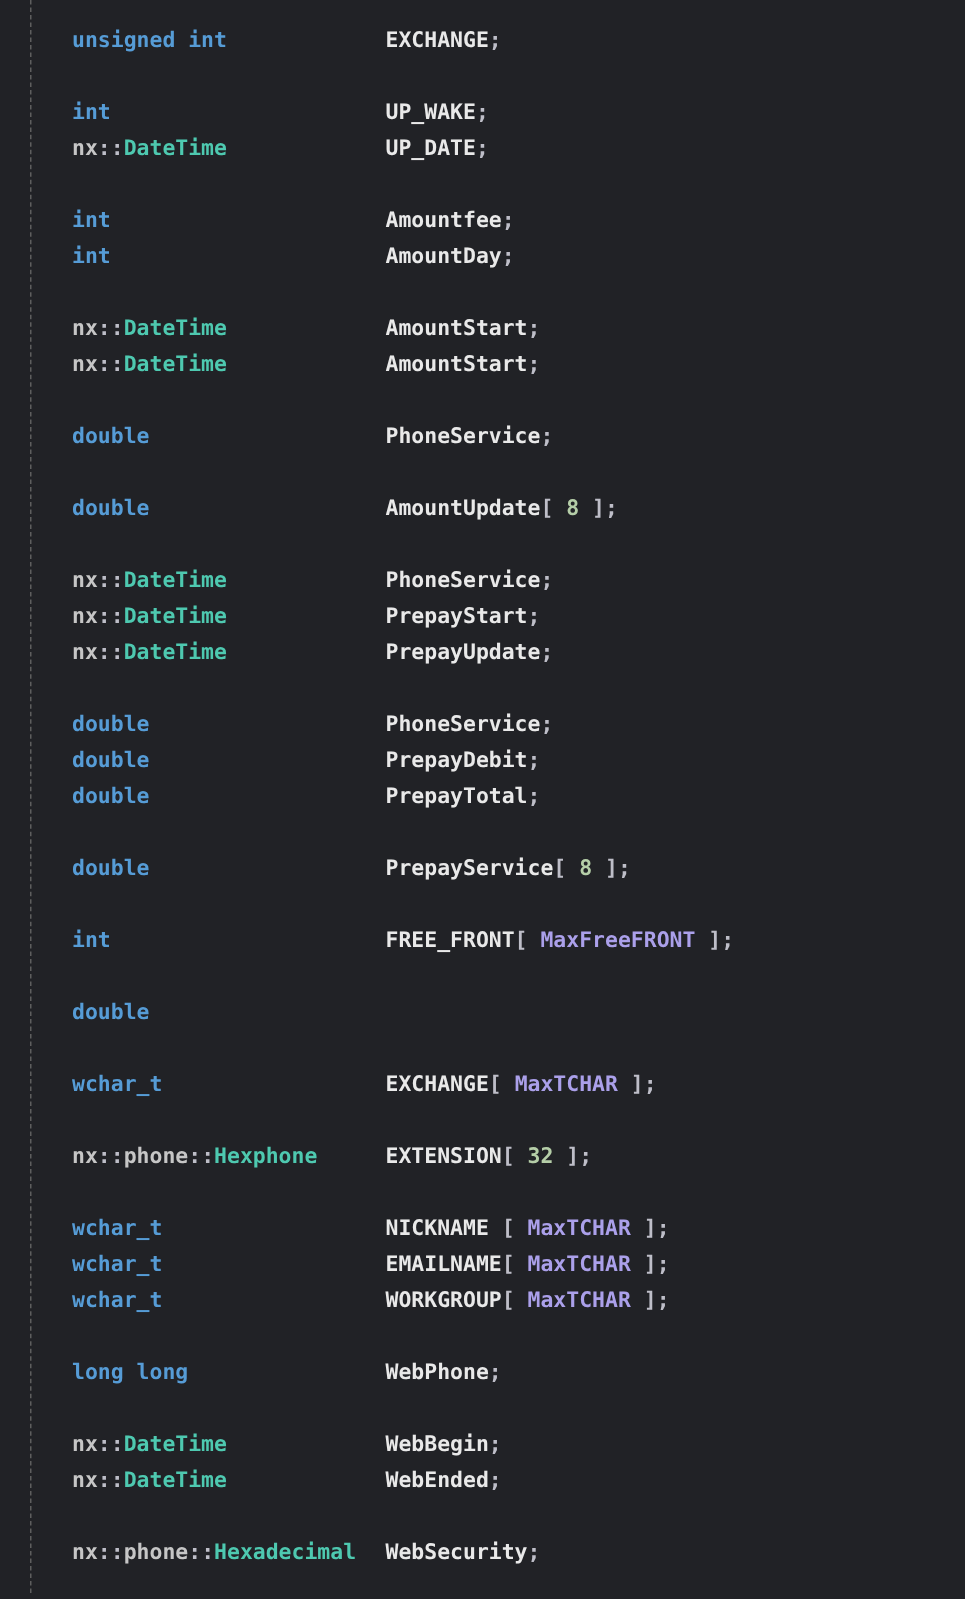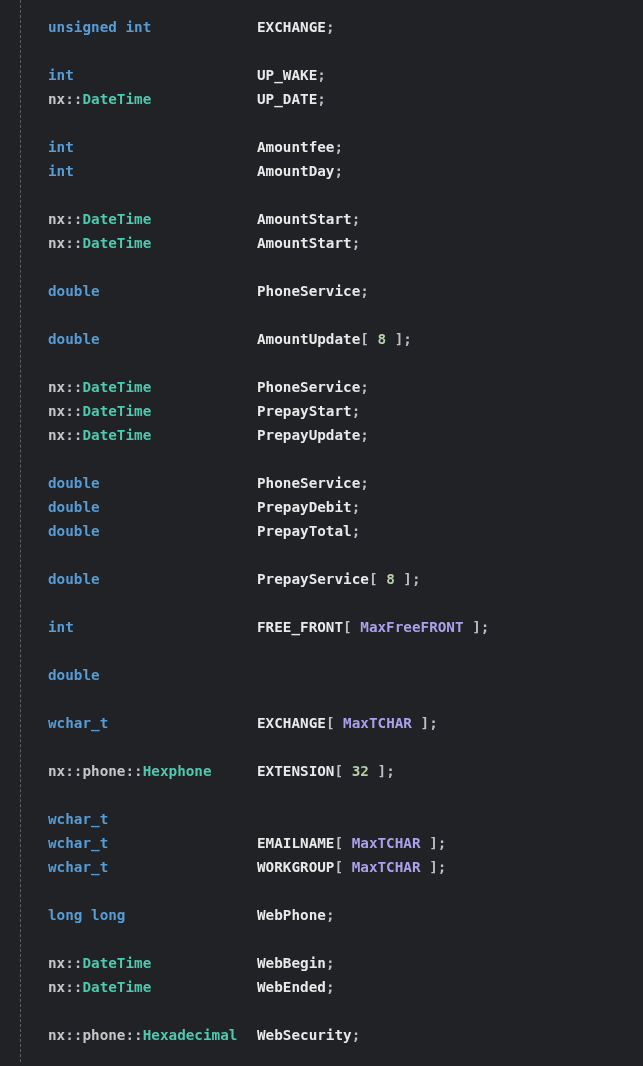--- a/index.html
+++ b/index.html
@@ -82,21 +82,21 @@
     <div class="line"><span class="seg decl"><span class="tk-keyword">double</span></span><span class="seg name"><span class="tk-member">PrepayService</span><span class="tk-operator">[ </span><span class="tk-number">8</span><span class="tk-operator"> ]</span><span class="tk-operator">;</span></span></div>
     <div class="line"></div>
     <div class="line"><span class="seg decl"><span class="tk-keyword">int</span></span><span class="seg name"><span class="tk-member">FREE_FRONT</span><span class="tk-operator">[ </span><span class="tk-constant">MaxFreeFRONT</span><span class="tk-operator"> ]</span><span class="tk-operator">;</span></span></div>
     <div class="line"></div>
     <div class="line"><span class="seg decl"><span class="tk-keyword">double</span></span></div>
     <div class="line"></div>
     <div class="line"><span class="seg decl"><span class="tk-keyword">wchar_t</span></span><span class="seg name"><span class="tk-member">EXCHANGE</span><span class="tk-operator">[ </span><span class="tk-constant">MaxTCHAR</span><span class="tk-operator"> ]</span><span class="tk-operator">;</span></span></div>
     <div class="line"></div>
     <div class="line"><span class="seg decl"><span class="tk-namespace">nx</span><span class="tk-operator">::</span><span class="tk-namespace">phone</span><span class="tk-operator">::</span><span class="tk-class">Hexphone</span></span><span class="seg name"><span class="tk-member">EXTENSION</span><span class="tk-operator">[ </span><span class="tk-number">32</span><span class="tk-operator"> ]</span><span class="tk-operator">;</span></span></div>
     <div class="line"></div>
-    <div class="line"><span class="seg decl"><span class="tk-keyword">wchar_t</span></span></div>
+    <div class="line"><span class="seg decl"><span class="tk-keyword">wchar_t</span></span><span class="seg name"><span class="tk-member">NICKNAME </span><span class="tk-operator">[ </span><span class="tk-constant">MaxTCHAR</span><span class="tk-operator"> ]</span><span class="tk-operator">;</span></span></div>
     <div class="line"><span class="seg decl"><span class="tk-keyword">wchar_t</span></span><span class="seg name"><span class="tk-member">EMAILNAME</span><span class="tk-operator">[ </span><span class="tk-constant">MaxTCHAR</span><span class="tk-operator"> ]</span><span class="tk-operator">;</span></span></div>
     <div class="line"><span class="seg decl"><span class="tk-keyword">wchar_t</span></span><span class="seg name"><span class="tk-member">WORKGROUP</span><span class="tk-operator">[ </span><span class="tk-constant">MaxTCHAR</span><span class="tk-operator"> ]</span><span class="tk-operator">;</span></span></div>
     <div class="line"></div>
     <div class="line"><span class="seg decl"><span class="tk-keyword">long long</span></span><span class="seg name"><span class="tk-member">WebPhone</span><span class="tk-operator">;</span></span></div>
     <div class="line"></div>
     <div class="line"><span class="seg decl"><span class="tk-namespace">nx</span><span class="tk-operator">::</span><span class="tk-class">DateTime</span></span><span class="seg name"><span class="tk-member">WebBegin</span><span class="tk-operator">;</span></span></div>
     <div class="line"><span class="seg decl"><span class="tk-namespace">nx</span><span class="tk-operator">::</span><span class="tk-class">DateTime</span></span><span class="seg name"><span class="tk-member">WebEnded</span><span class="tk-operator">;</span></span></div>
     <div class="line"></div>
     <div class="line"><span class="seg decl"><span class="tk-namespace">nx</span><span class="tk-operator">::</span><span class="tk-namespace">phone</span><span class="tk-operator">::</span><span class="tk-class">Hexadecimal</span></span><span class="seg name"><span class="tk-member">WebSecurity</span><span class="tk-operator">;</span></span></div>
   </div>

